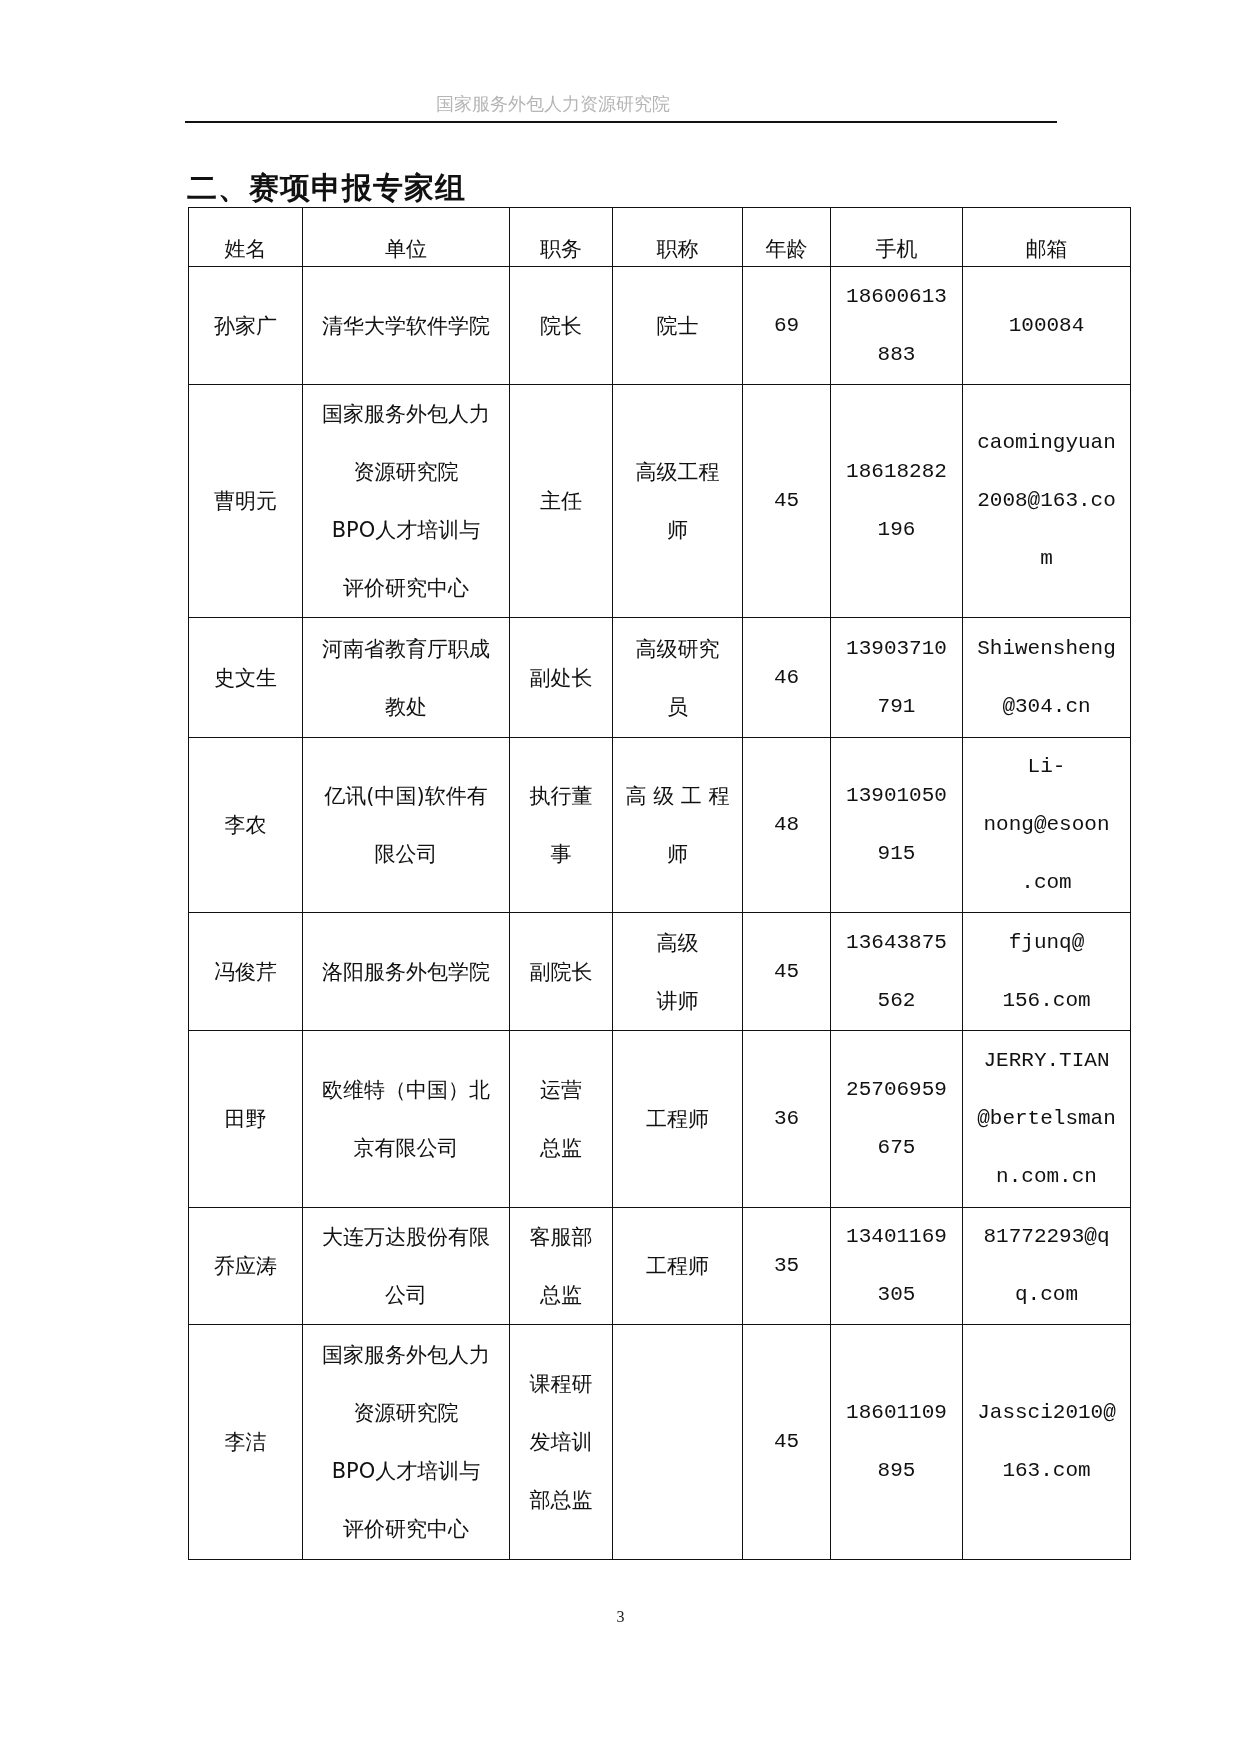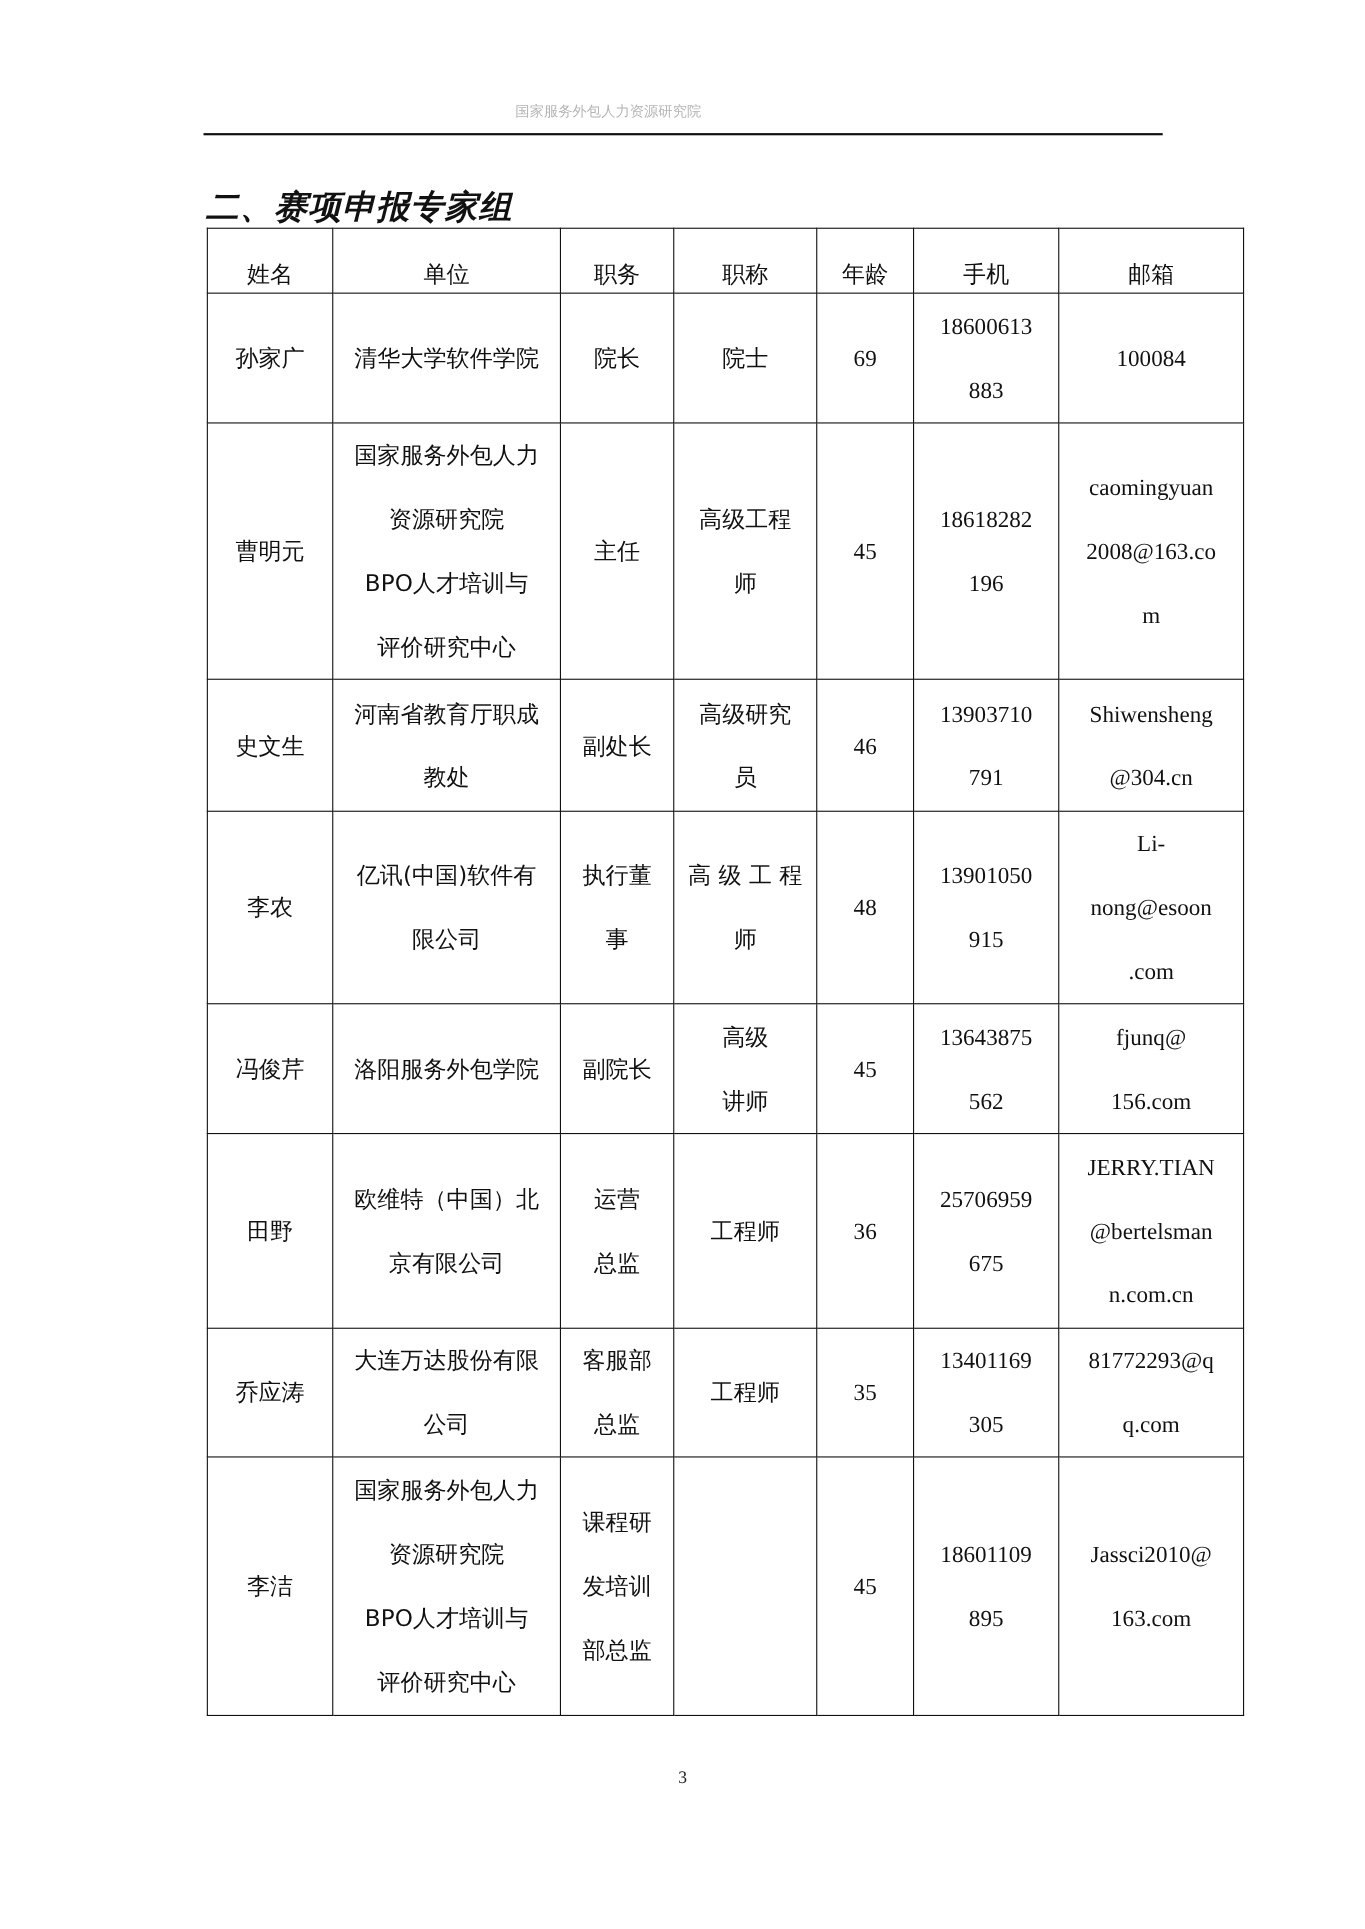--- a/index.html
+++ b/index.html
@@ -1,29 +1,29 @@
 <!DOCTYPE html>
 <html><head>
   <meta charset="utf-8">
   <style>
     html, body { margin: 0; padding: 0; background: #ffffff; }
     body { width: 1241px; height: 1754px; position: relative; overflow: hidden;
            font-family: "DejaVu Sans", "Liberation Sans", sans-serif; color: #111; }
     .header-text { position: absolute; left: 0; width: 1106px; top: 92px; text-align: center;
-                   font-size: 13px; color: #b5b5b5; letter-spacing: 0px; }
+                   font-size: 18px; color: #b5b5b5; letter-spacing: 0px; }
     .header-rule { position: absolute; left: 185px; width: 872px; top: 121px; height: 2px; background: #111; }
     .section-title { position: absolute; left: 187px; top: 168px; font-size: 30px; font-weight: bold;
-                     letter-spacing: 1px; color: #111; font-style: italic; }
+                     letter-spacing: 1px; color: #111; }
     table.experts { position: absolute; left: 188px; top: 207px; border-collapse: collapse;
                     table-layout: fixed; }
     table.experts td, table.experts th { border: 1.5px solid #111; text-align: center; vertical-align: middle;
                     font-size: 21px; font-weight: normal; padding: 0 4px; line-height: 58px;
                     word-break: break-all; color: #111; }
     table.experts th { vertical-align: bottom; line-height: 30px; padding-bottom: 2px; }
-    .num { font-family: Liberation Serif, serif; font-size: 21px; }
+    .num { font-family: Liberation Mono, monospace; font-size: 21px; }
     .page-num { position: absolute; left: 0; width: 1241px; top: 1608px; text-align: center;
                 font-family: "Liberation Serif", serif; font-size: 16px; color: #222; }
     .line { display: block; }
   </style>
 </head>
 <body>
 
 <div class="header-text">国家服务外包人力资源研究院</div>
 <div class="header-rule"></div>
 

